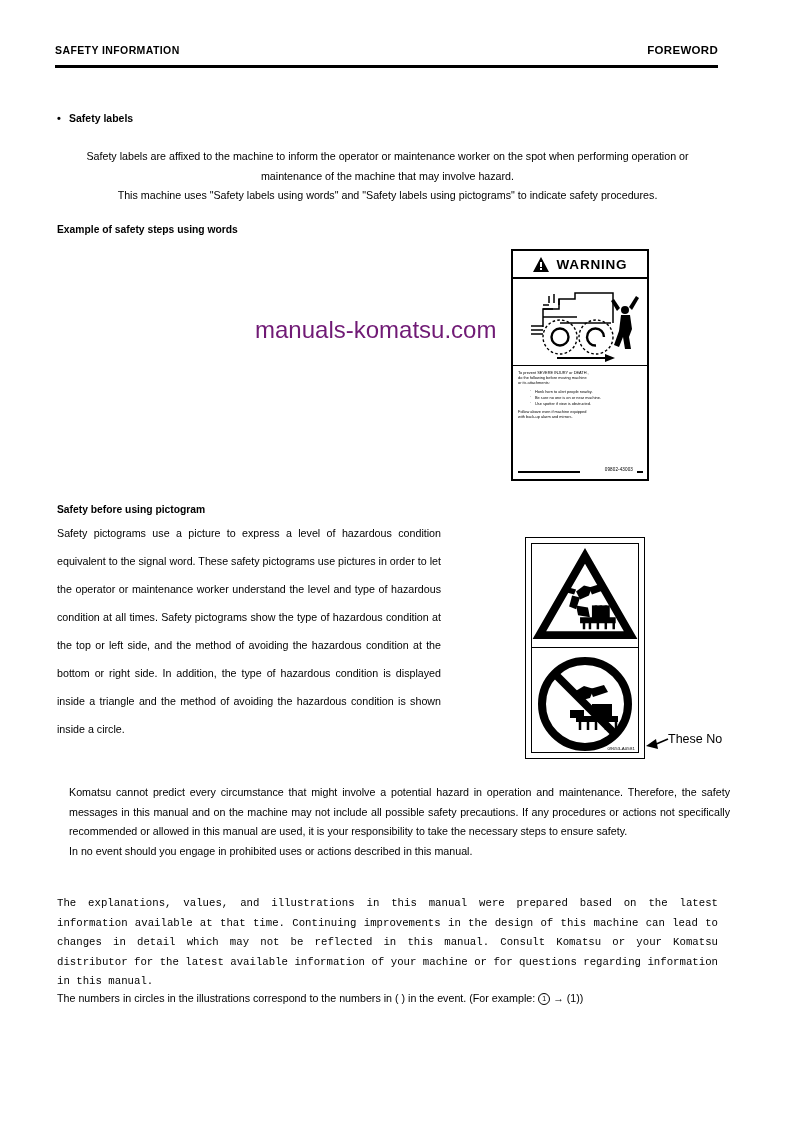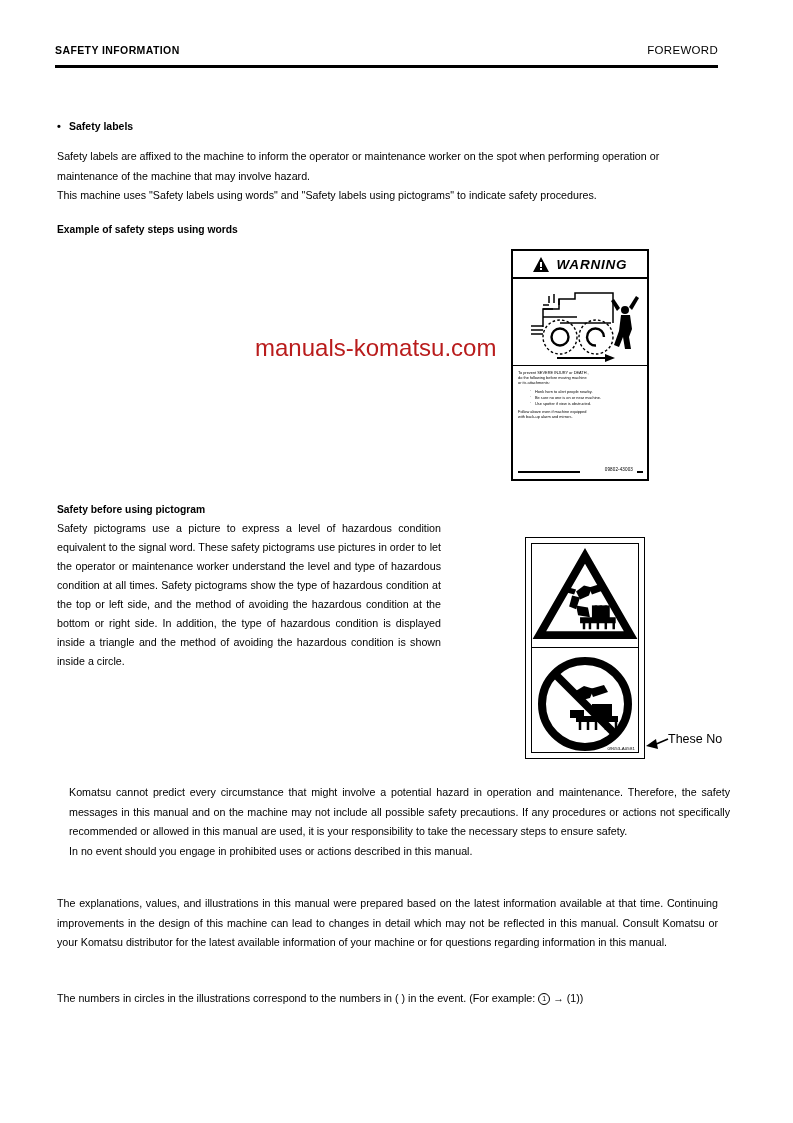--- a/index.html
+++ b/index.html
@@ -33,99 +33,98 @@
     top: 0;
     font-size: 10.5px;
     font-weight: bold;
     letter-spacing: 0.4px;
   }
   #header .h-right {
     position: absolute;
     right: 0;
     top: 0;
     font-size: 11.5px;
-    font-weight: normal;
+    font-weight: bold;
     letter-spacing: 0.3px;
   }
   #header-rule {
     position: absolute;
     left: 55px;
     top: 65px;
     width: 663px;
     height: 2.5px;
     background: #000000;
   }
 
   
   .bullet-head {
     position: absolute;
     left: 57px;
     top: 112px;
     font-size: 10.5px;
     font-weight: bold;
-    margin-top: 8px;
   }
   .bullet-head .dot {
     display: inline-block;
     width: 12px;
     font-size: 11px;
   }
 
   .para {
     position: absolute;
     font-size: 10.7px;
     line-height: 19.5px;
     text-align: justify;
   }
   .para.noj { text-align: left; }
 
-  #p-intro { left: 57px; top: 147px; width: 661px; }
+  #p-intro { left: 57px; top: 147px; width: 661px; text-align: center; }
   #h-example {
     position: absolute;
     left: 57px;
     top: 224px;
     font-size: 10.3px;
     font-weight: bold;
   }
   #h-picto {
     position: absolute;
     left: 57px;
     top: 504px;
     font-size: 10.3px;
     font-weight: bold;
   }
   #p-picto {
     left: 57px;
     top: 519px;
     width: 384px;
-    line-height: 19px;
+    line-height: 28px;
   }
   #p-komatsu { left: 69px; top: 783px; width: 661px; }
-  #p-explain { left: 57px; top: 894px; width: 661px; }
+  #p-explain { left: 57px; top: 894px; width: 661px; font-family: Liberation Mono, monospace; }
   #p-numbers { left: 57px; top: 989px; width: 661px; }
 
   .circled {
     display: inline-block;
     border: 1px solid #000;
     border-radius: 50%;
     width: 10px;
     height: 10px;
     line-height: 9px;
     text-align: center;
     font-size: 7px;
     vertical-align: 1px;
   }
 
   
   #watermark {
     position: absolute;
     left: 255px;
-    top: 334px;
+    top: 316px;
     font-size: 24px;
-    color: #b91c1c;
+    color: #701a75;
     letter-spacing: 0px;
     white-space: nowrap;
   }
 
   
   #label-words {
     position: absolute;
     left: 511px;
     top: 249px;
     width: 138px;
@@ -135,21 +134,20 @@
     box-sizing: border-box;
   }
   #label-words .wl-head {
     position: relative;
     height: 26px;
     border-bottom: 2px solid #000;
     display: flex;
     align-items: center;
     justify-content: center;
     gap: 7px;
-    font-style: italic;
   }
   #label-words .wl-head .wtxt {
     font-size: 13.5px;
     font-weight: bold;
     letter-spacing: 0.8px;
   }
   .tri-warn {
     position: relative;
     width: 17px;
     height: 15px;

